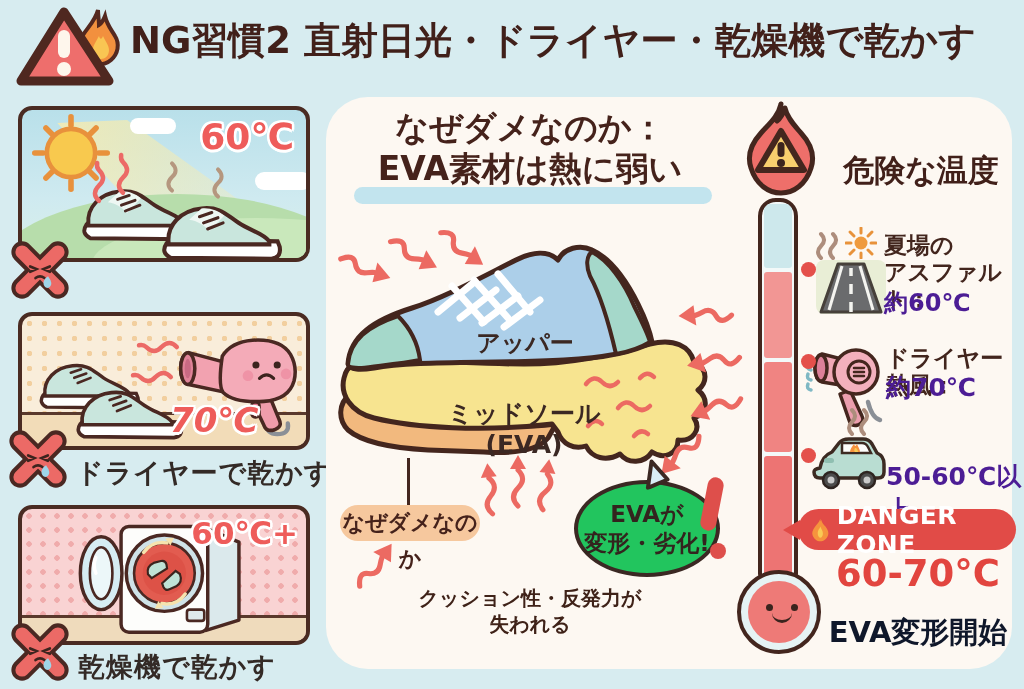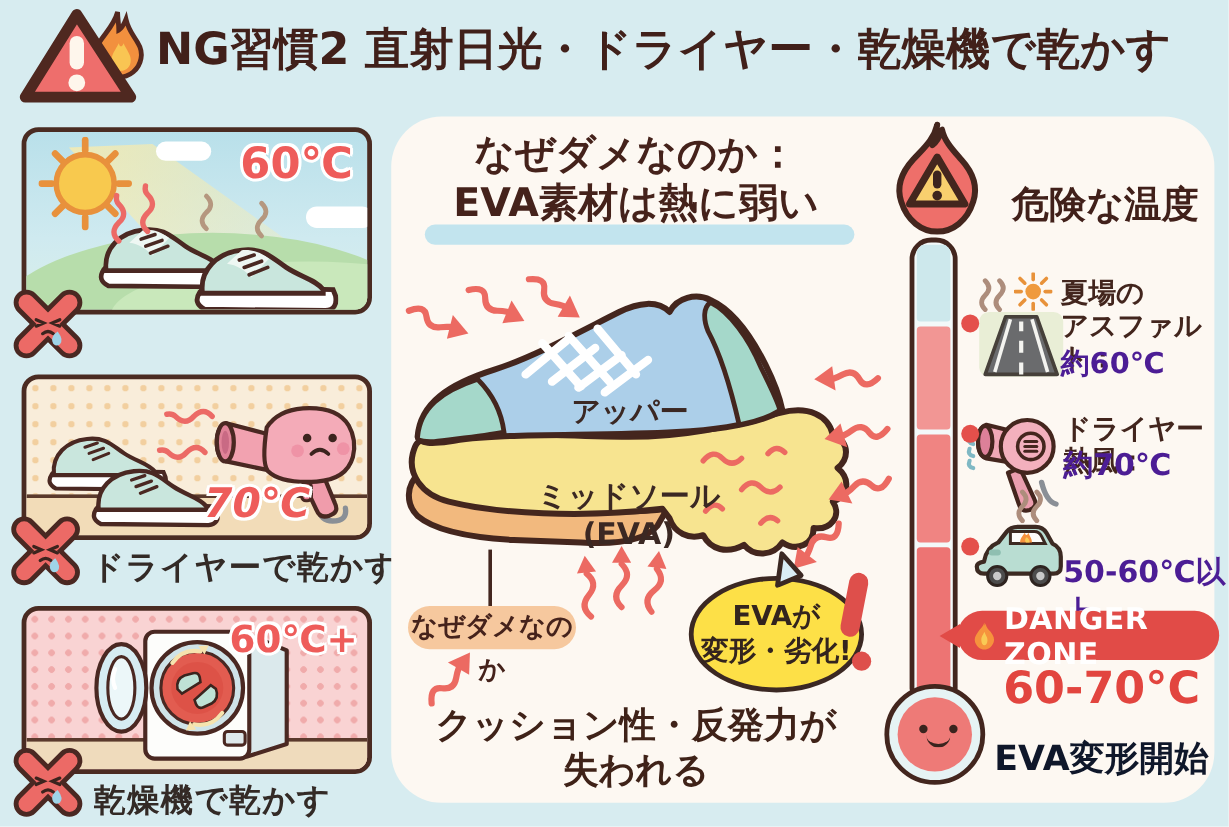--- a/index.html
+++ b/index.html
@@ -42,28 +42,28 @@
 
   
   .c-title1 { left:352px; top:106px; width:356px; font-size:33px; font-weight:800; color:#45221b; z-index:2; }
   .c-hl     { left:354px; top:187px; width:358px; height:17px; background:#c2e4ee; border-radius:9px; z-index:1; }
   .c-title2 { left:340px; top:147px; width:380px; font-size:33px; font-weight:800; color:#45221b; z-index:2; }
   .lbl-upper{ left:455px; top:327px; width:140px; font-size:24px; font-weight:700; color:#3b2823; z-index:3; }
   .lbl-mid  { left:418px; top:397px; width:212px; font-size:25px; font-weight:800; color:#3b2823; z-index:3; }
   .pill-outsole { left:340px; top:505px; width:140px; height:36px; background:#f6c89e; border-radius:18px;
                   font-size:22px; font-weight:800; color:#45221b; line-height:36px; z-index:3; }
   .outsole-line { left:407px; top:458px; width:3px; height:48px; background:#43261f; z-index:2; }
-  .bubble { left:574px; top:480px; width:146px; height:97px; background:#fde047; border:4px solid #3b2823;
+  .bubble { left:574px; top:480px; width:146px; height:97px; background:#22c55e; border:4px solid #3b2823;
             border-radius:50%; z-index:3; display:flex; align-items:center; justify-content:center;
             font-size:23px; font-weight:800; color:#33241e; line-height:1.25; text-align:center; }
   .bubble-tail { left:640px; top:458px; width:30px; height:30px; z-index:4; transform:rotate(-12deg); }
   .excl-bar { left:704px; top:477px; width:16px; height:54px; background:#de4f4b; border-radius:8px;
               transform:rotate(11deg); z-index:3; }
   .excl-dot { left:710px; top:543px; width:16px; height:16px; background:#de4f4b; border-radius:50%; z-index:3; }
-  .c-conclusion { left:350px; top:586px; width:360px; font-size:30px; font-weight:800; color:#3f2218;
+  .c-conclusion { left:350px; top:586px; width:360px; font-size:20px; font-weight:800; color:#3f2218;
                   line-height:1.28; z-index:2; }
 
   
   .warrow { position:absolute; width:58px; height:36px; z-index:2; }
   .uarrow { position:absolute; width:24px; height:58px; z-index:2; }
   .squig  { position:absolute; z-index:2; }
 
   
   .r-flame { left:736px; top:100px; width:90px; height:104px; z-index:3; }
   .r-title { left:826px; top:150px; width:190px; font-size:31px; font-weight:800; color:#41201a; }

